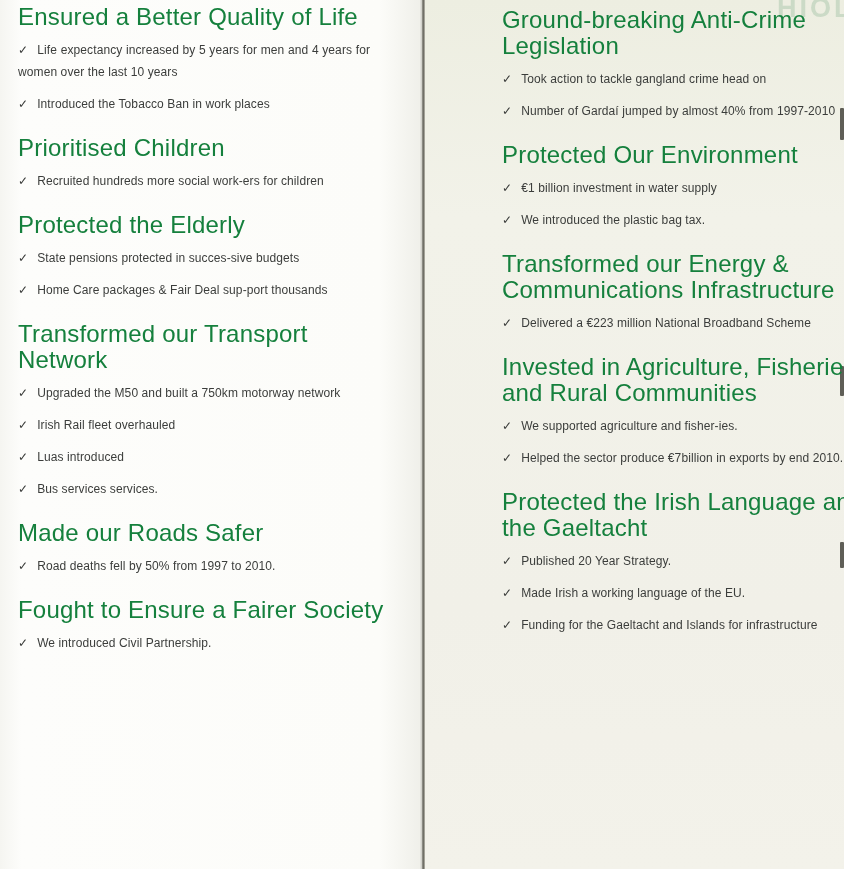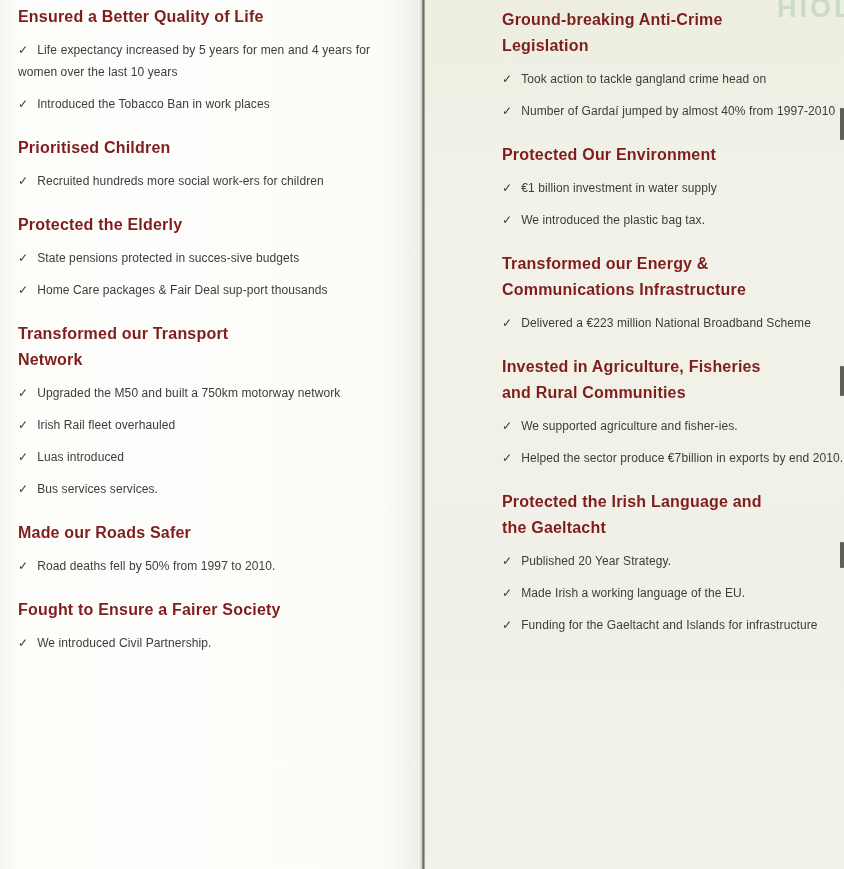--- a/index.html
+++ b/index.html
@@ -27,21 +27,21 @@
     position:absolute;left:777px;top:-7px;
     font-weight:700;font-size:27px;letter-spacing:3px;
     color:rgba(158,190,162,0.42);
   }
   .col{position:absolute;}
   .col-left{left:18px;top:4px;width:352px;}
   .col-right{left:486px;top:7px;width:350px;margin-left:16px;}
   .section{margin-bottom:20px;}
   .section:last-child{margin-bottom:0;}
   .heading{
-    font-size:16px;font-weight:700;color:#7f1d1d;
+    font-size:24px;font-weight:400;color:#15803d;
     line-height:26px;margin:0 0 9px 0;letter-spacing:.2px;
     white-space:pre;
   }
   .bullet{
     font-size:12px;color:#3b3d3b;line-height:22px;
     margin:0 0 10px 0;text-align:justify;letter-spacing:.1px;
   }
   .bullet:last-child{margin-bottom:0;}
   .check{margin-right:9px;color:#3b3d3b;}
 </style>

